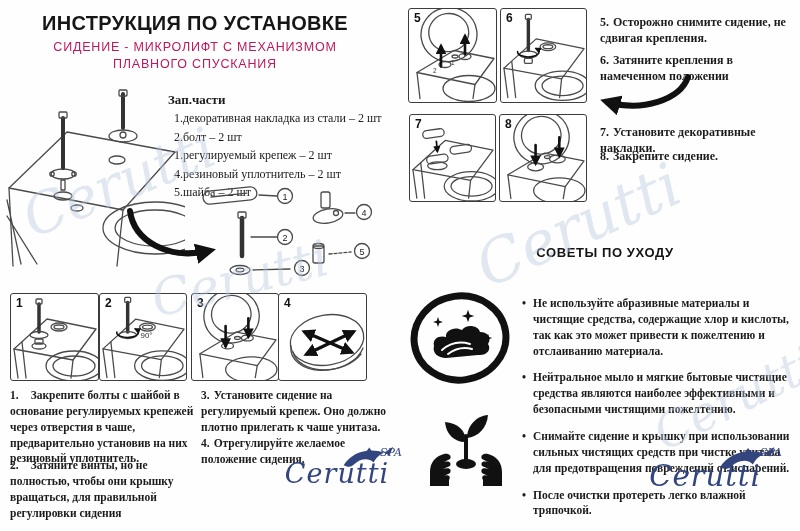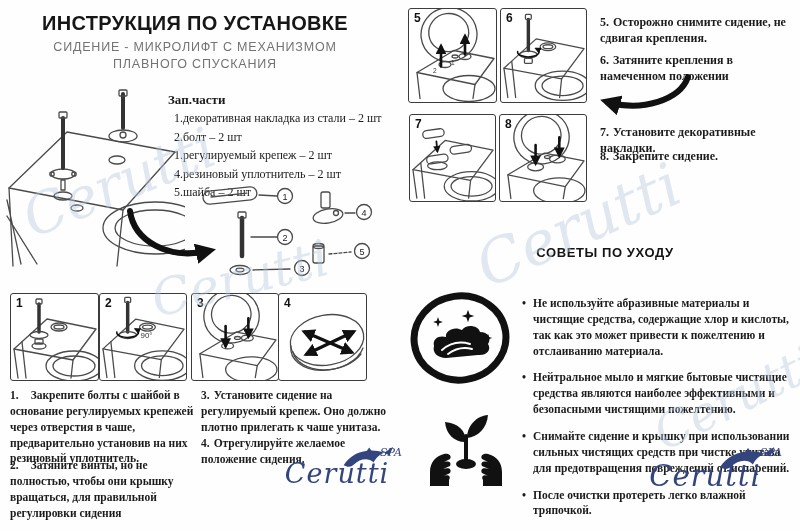--- a/index.html
+++ b/index.html
@@ -3,21 +3,21 @@
 <meta charset="utf-8">
 <style>
   html,body{margin:0;padding:0;background:#ffffff;}
   .page{position:relative;width:800px;height:531px;background:#fefefe;overflow:hidden;
         font-family:"Liberation Sans",sans-serif;color:#1b1b1b;padding-left:25px;}
   .abs{position:absolute;}
 
   
   .title{left:25px;top:12px;width:340px;text-align:center;font-size:20px;font-weight:bold;
          letter-spacing:.3px;color:#161616;}
-  .sub{width:340px;left:25px;text-align:center;font-size:12.5px;letter-spacing:.8px;color:#737373;}
+  .sub{width:340px;left:25px;text-align:center;font-size:12.5px;letter-spacing:.8px;color:#be185d;}
   .sub1{top:40px;} .sub2{top:57px;}
 
   
   .parts{left:168px;top:92px;width:220px;}
   .parts-h{font-family:"Liberation Serif",serif;font-weight:700;font-size:13px;margin-bottom:1px;}
   .parts-item{font-family:"Liberation Serif",serif;font-size:12px;line-height:1.55;padding-left:6px;}
 
   
   .stepbox{border:1.6px solid #3c3c3c;border-radius:3px;background:#fff;}
   .boxnum{position:absolute;top:2px;left:5px;font-size:12px;font-weight:bold;color:#111;z-index:2;}

